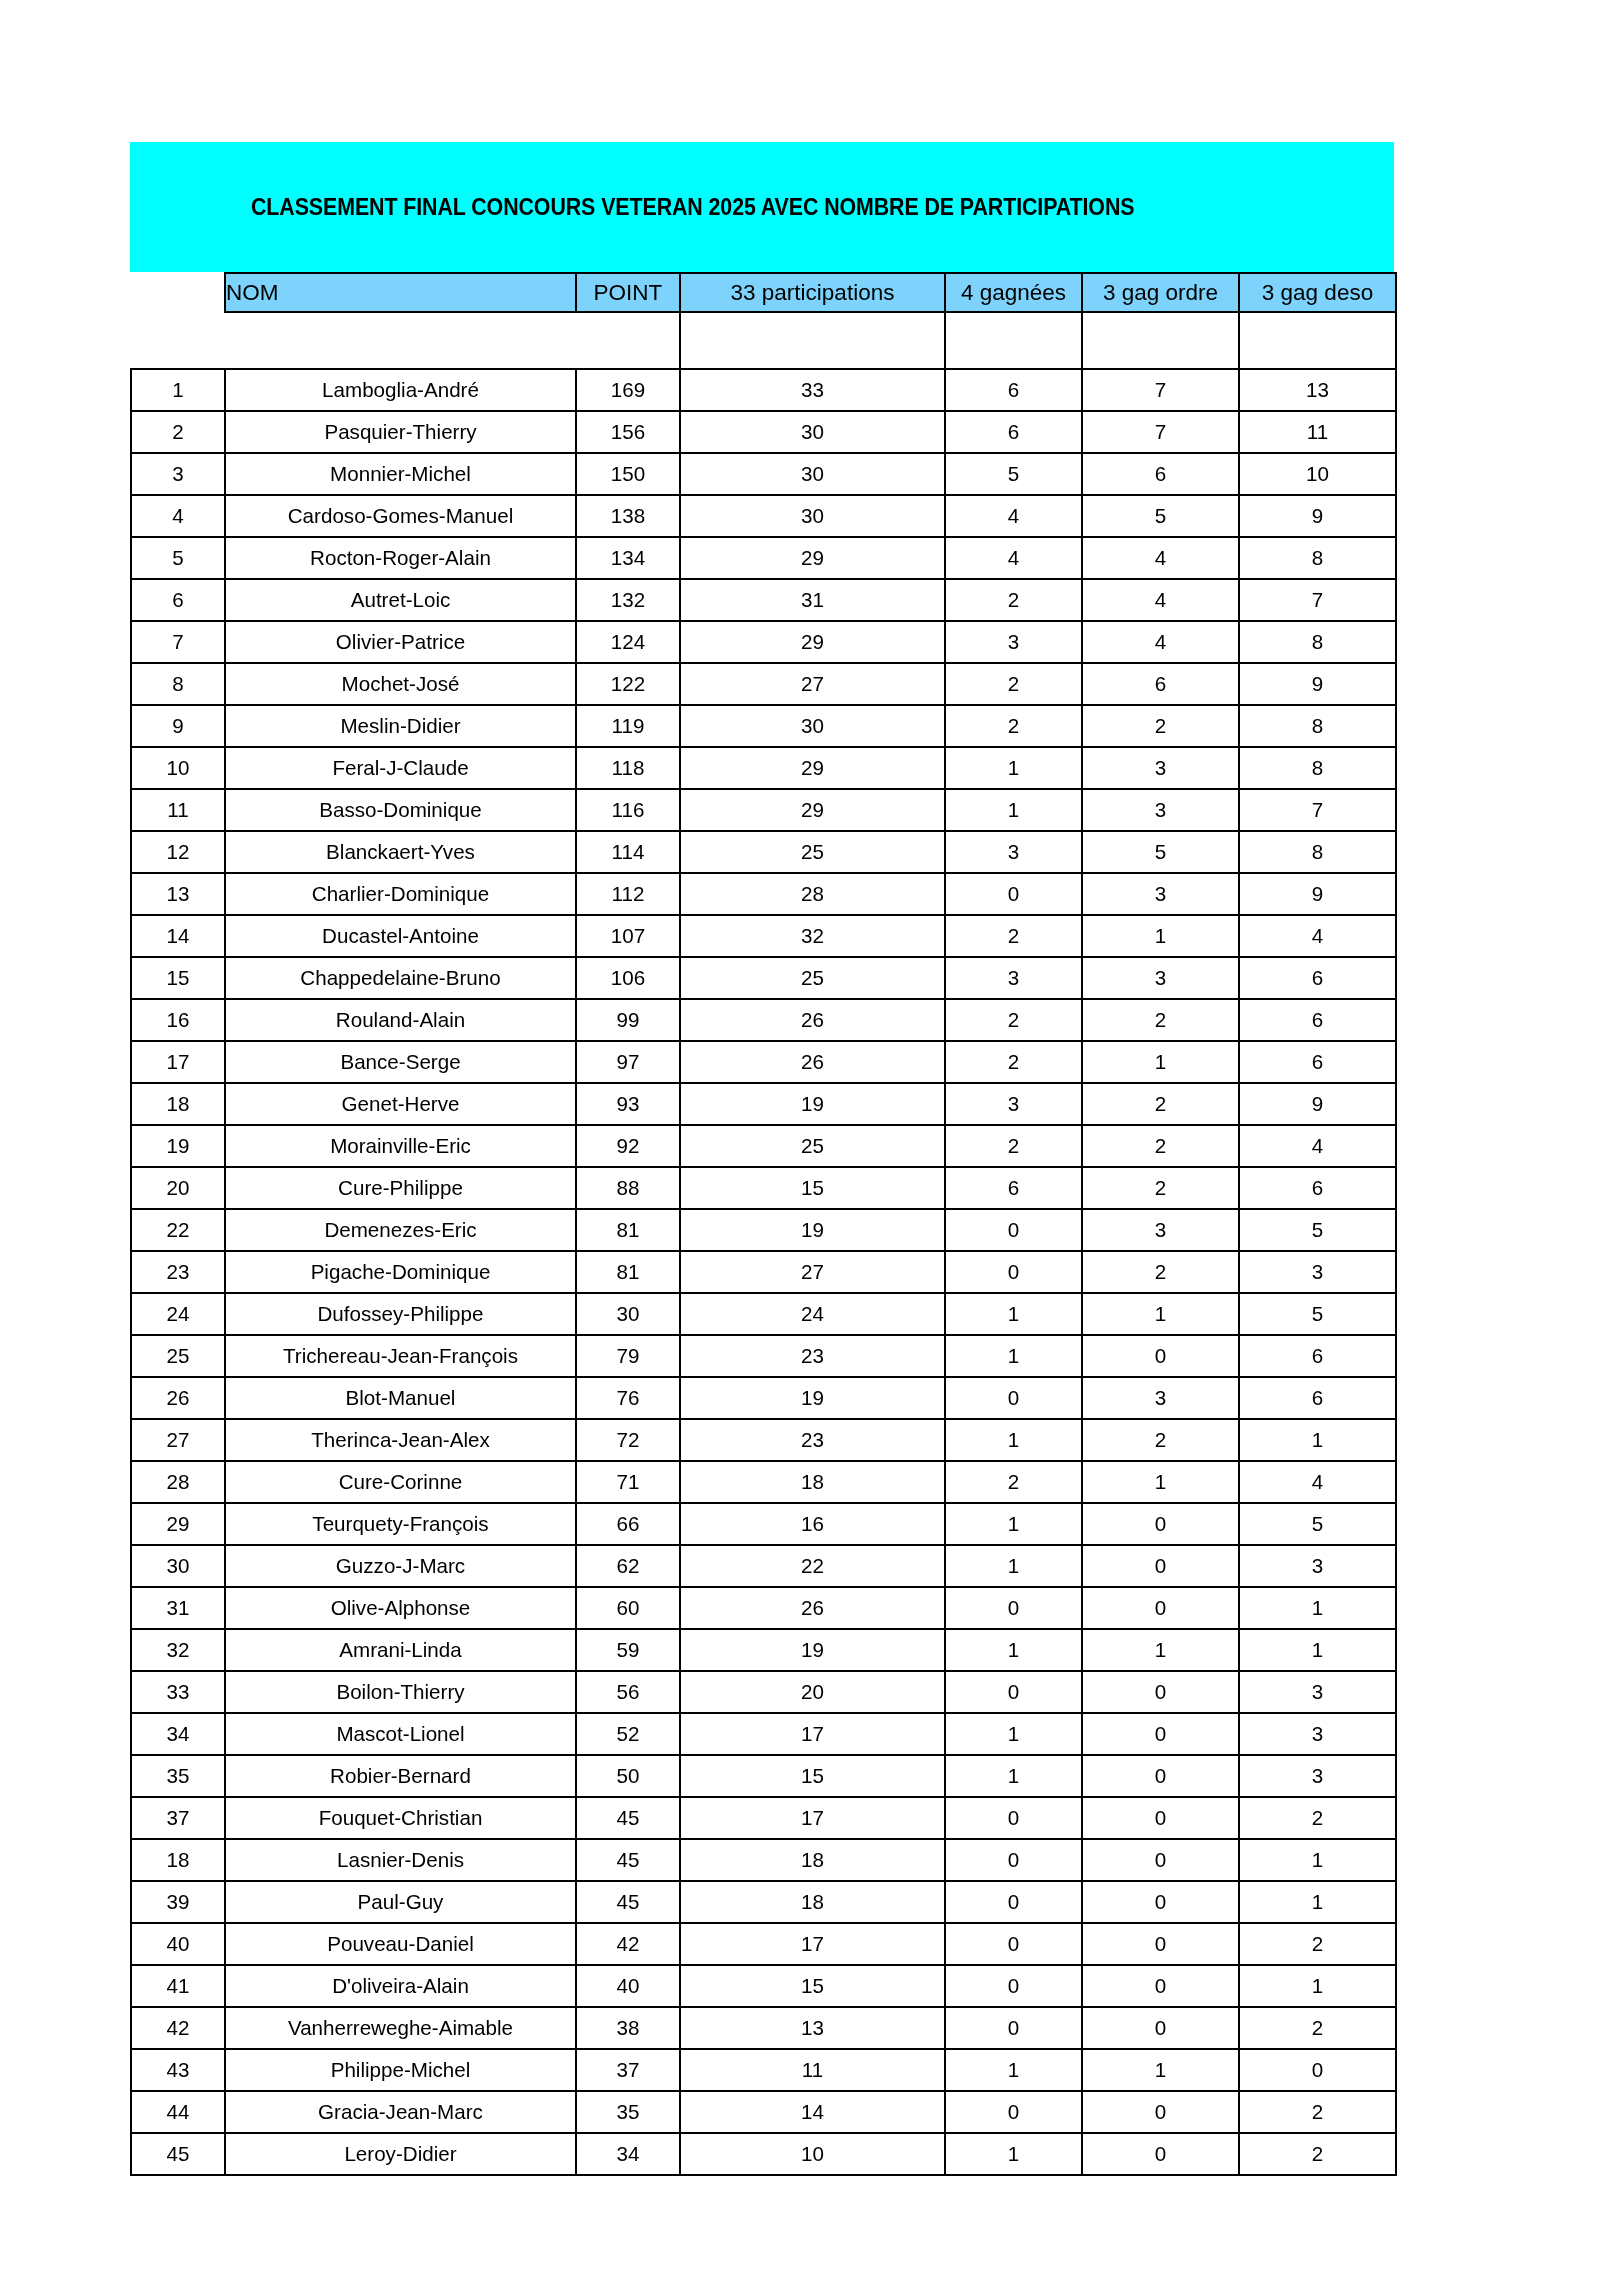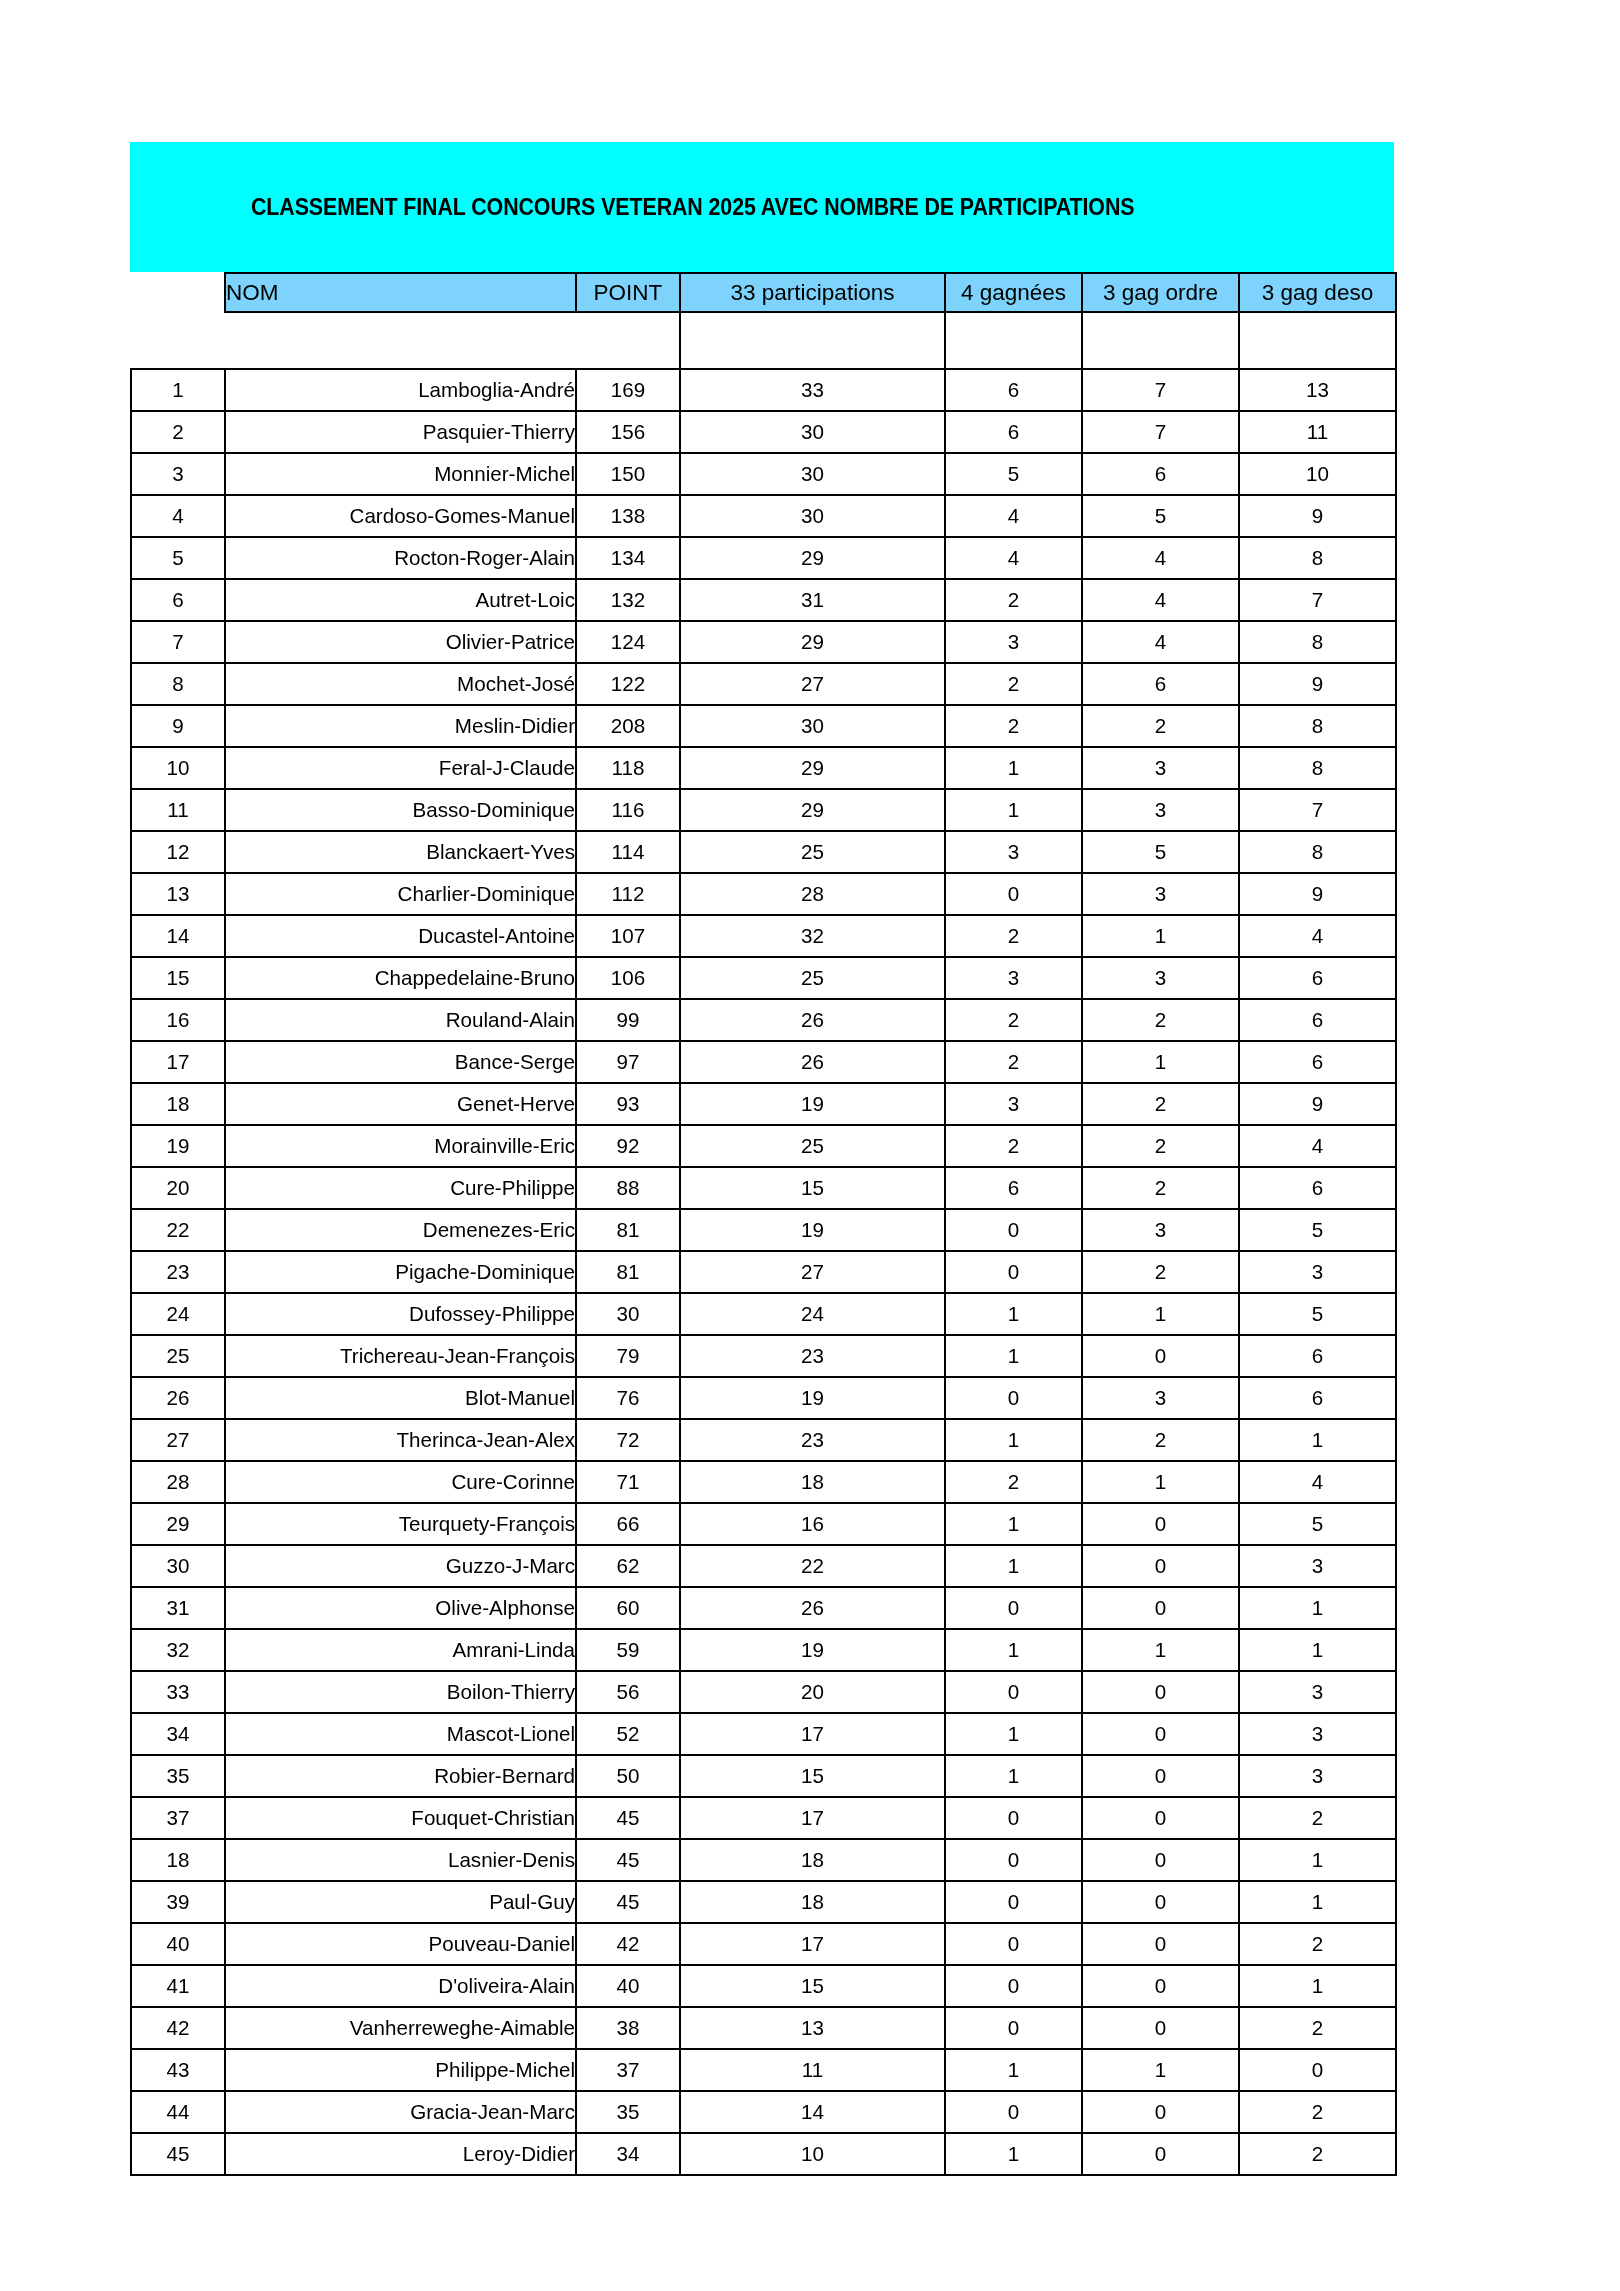--- a/index.html
+++ b/index.html
@@ -126,21 +126,21 @@
   
   tr.data-row td {
     border: 2.2px solid #000000;
     background: #ffffff;
   }
   td.rank {
     text-align: center;
     font-size: 20.6px;
   }
   td.name {
-    text-align: right;
+    text-align: center;
     padding-left: 5.9px;
     font-size: 20.6px;
     white-space: nowrap;
     overflow: hidden;
   }
   td.num {
     text-align: center;
     font-size: 20.6px;
   }
 </style>
@@ -252,21 +252,21 @@
             <td class="name">Mochet-José</td>
             <td class="num">122</td>
             <td class="num">27</td>
             <td class="num">2</td>
             <td class="num">6</td>
             <td class="num">9</td>
           </tr>
           <tr class="data-row">
             <td class="rank">9</td>
             <td class="name">Meslin-Didier</td>
-            <td class="num">208</td>
+            <td class="num">119</td>
             <td class="num">30</td>
             <td class="num">2</td>
             <td class="num">2</td>
             <td class="num">8</td>
           </tr>
           <tr class="data-row">
             <td class="rank">10</td>
             <td class="name">Feral-J-Claude</td>
             <td class="num">118</td>
             <td class="num">29</td>

